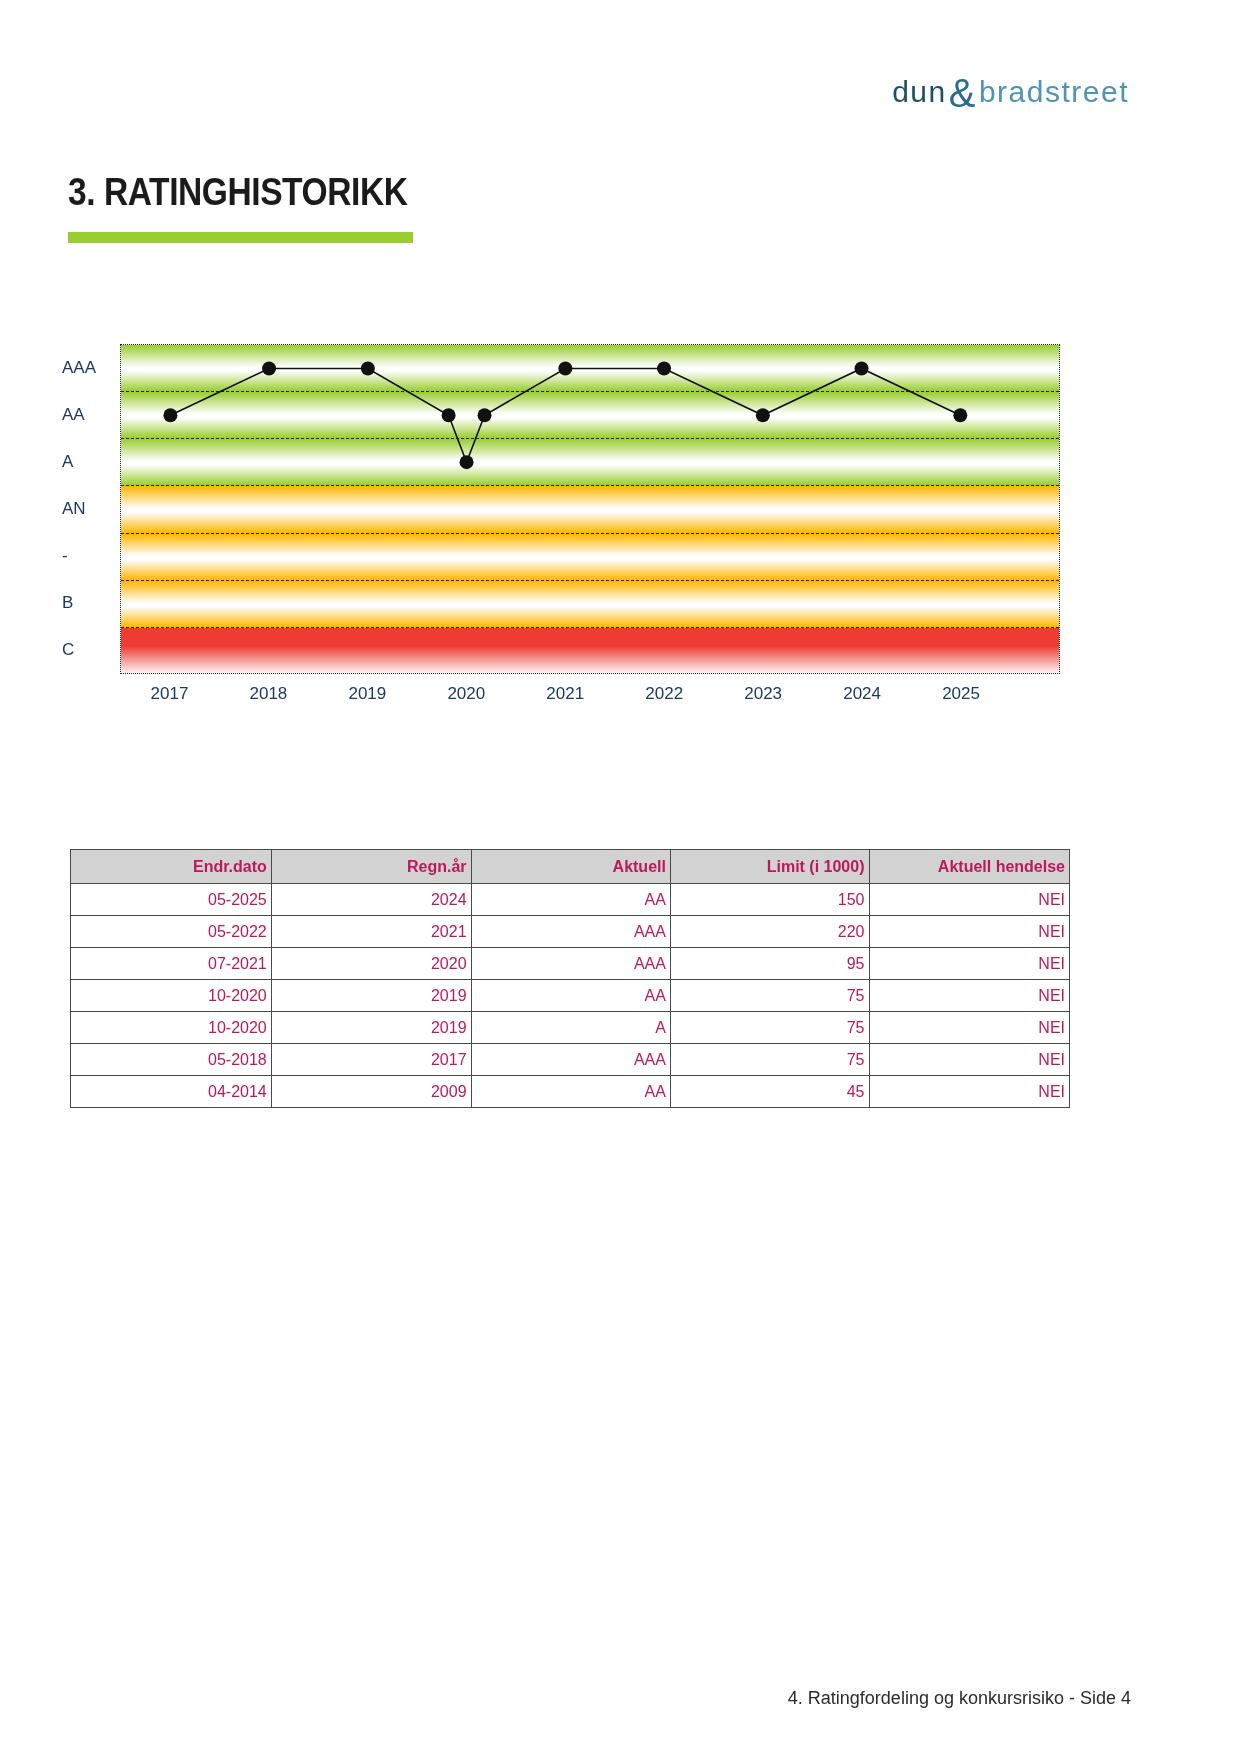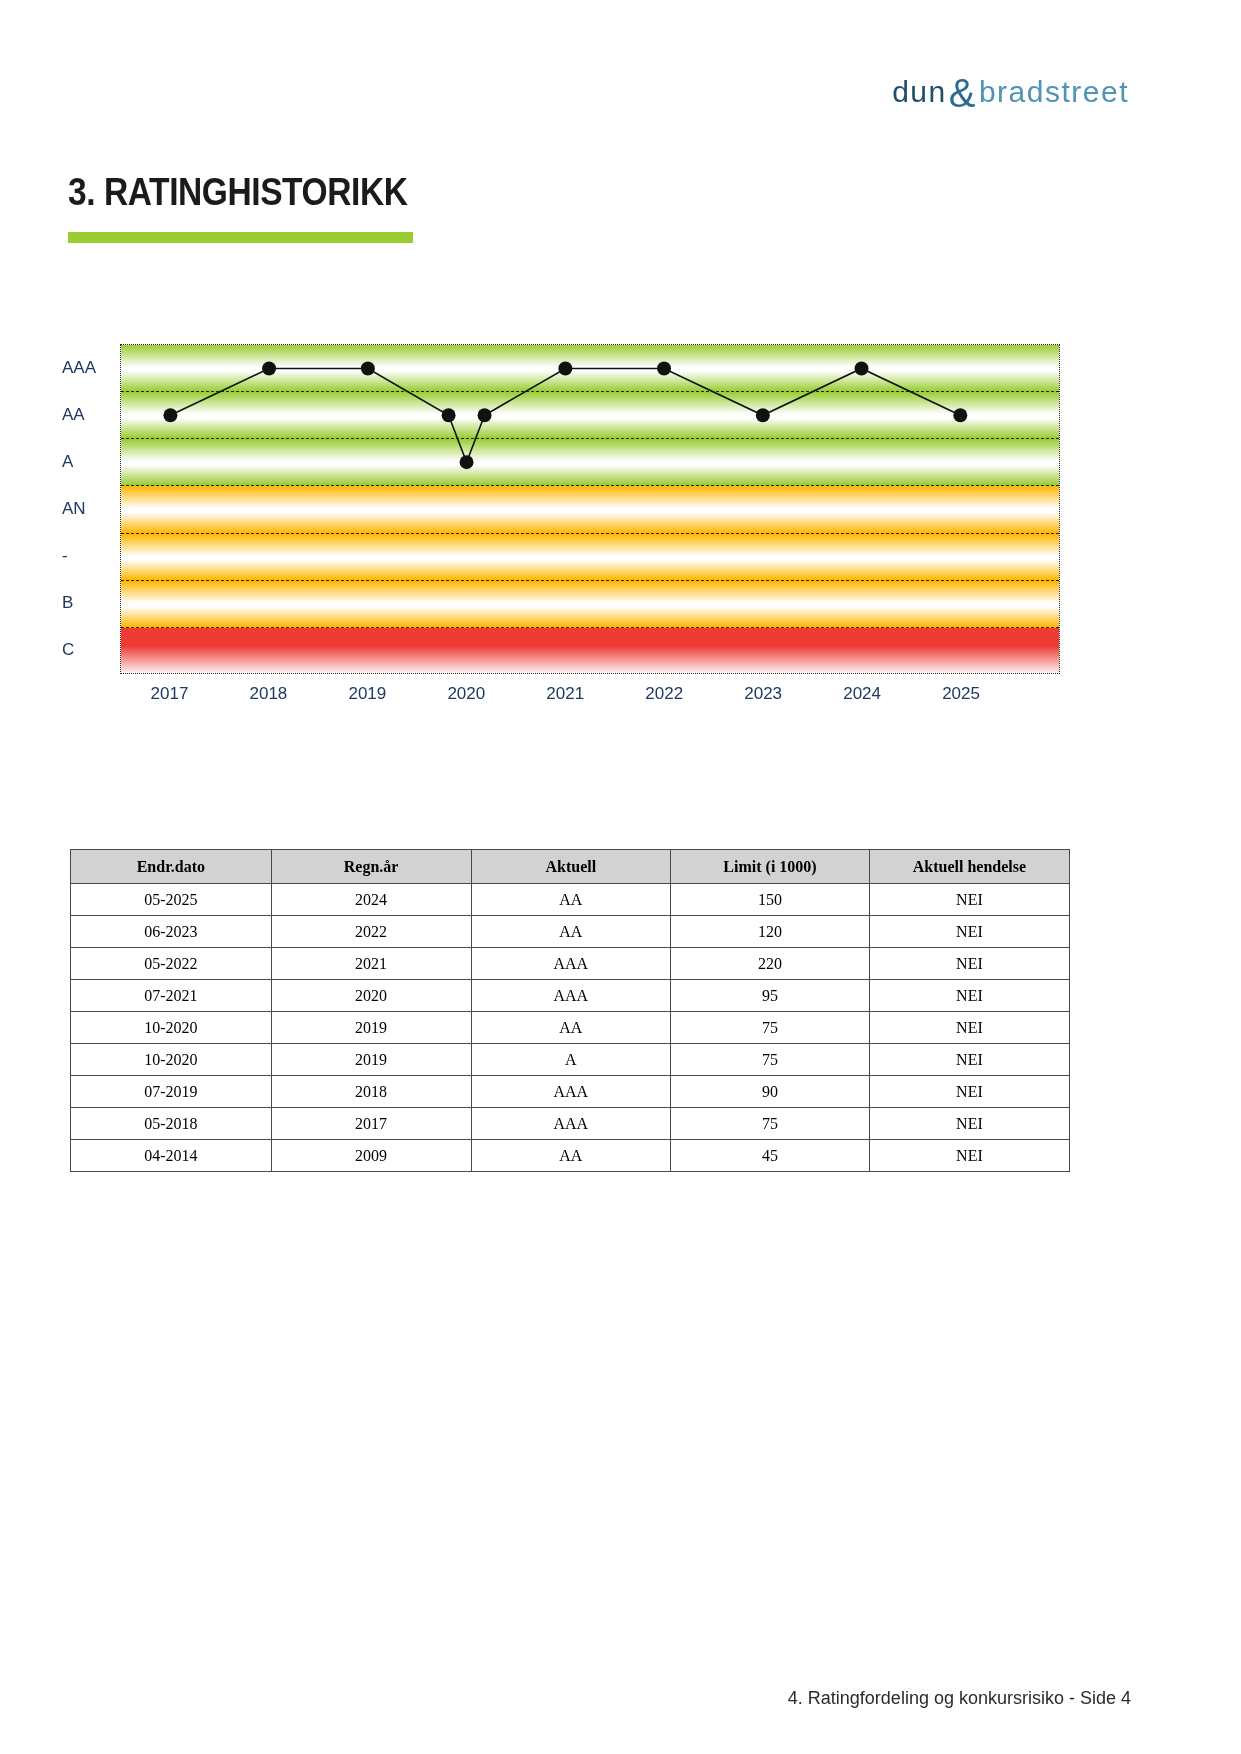--- a/index.html
+++ b/index.html
@@ -128,25 +128,24 @@
     left: 70px;
     top: 849px;
     width: 1000px;
     border-collapse: collapse;
     font-size: 16px;
     font-family: "Liberation Sans", sans-serif;
   }
   .rating-table th,
   .rating-table td {
     border: 1px solid #4a4a4a;
-    text-align: center;
-    color: #000000;
+    text-align: right;
+    color: #be185d;
     height: 31px;
     padding: 0 4px;
-    font-family: Liberation Serif, serif;
   }
   .rating-table th {
     background: #d2d2d2;
     font-weight: bold;
     height: 33px;
   }
   .rating-table td { background: #ffffff; font-weight: normal; }
   .col-date   { width: 200px; }
   .col-year   { width: 200px; }
   .col-rating { width: 200px; }
@@ -234,27 +233,20 @@
   </thead>
   <tbody>
       <tr>
         <td class="col-date">05-2025</td>
         <td class="col-year">2024</td>
         <td class="col-rating">AA</td>
         <td class="col-limit">150</td>
         <td class="col-event">NEI</td>
       </tr>
       <tr>
-        <td class="col-date">06-2023</td>
-        <td class="col-year">2022</td>
-        <td class="col-rating">AA</td>
-        <td class="col-limit">120</td>
-        <td class="col-event">NEI</td>
-      </tr>
-      <tr>
         <td class="col-date">05-2022</td>
         <td class="col-year">2021</td>
         <td class="col-rating">AAA</td>
         <td class="col-limit">220</td>
         <td class="col-event">NEI</td>
       </tr>
       <tr>
         <td class="col-date">07-2021</td>
         <td class="col-year">2020</td>
         <td class="col-rating">AAA</td>
@@ -269,27 +261,20 @@
         <td class="col-event">NEI</td>
       </tr>
       <tr>
         <td class="col-date">10-2020</td>
         <td class="col-year">2019</td>
         <td class="col-rating">A</td>
         <td class="col-limit">75</td>
         <td class="col-event">NEI</td>
       </tr>
       <tr>
-        <td class="col-date">07-2019</td>
-        <td class="col-year">2018</td>
-        <td class="col-rating">AAA</td>
-        <td class="col-limit">90</td>
-        <td class="col-event">NEI</td>
-      </tr>
-      <tr>
         <td class="col-date">05-2018</td>
         <td class="col-year">2017</td>
         <td class="col-rating">AAA</td>
         <td class="col-limit">75</td>
         <td class="col-event">NEI</td>
       </tr>
       <tr>
         <td class="col-date">04-2014</td>
         <td class="col-year">2009</td>
         <td class="col-rating">AA</td>

